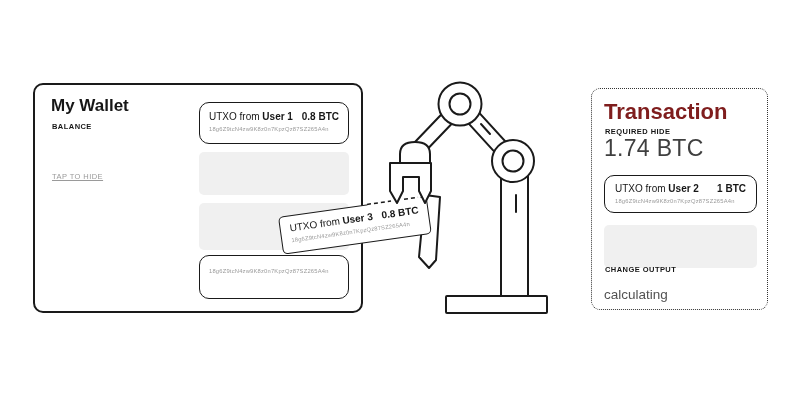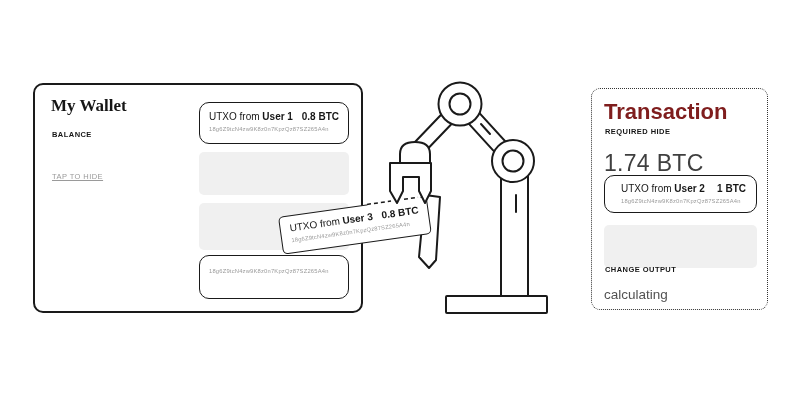--- a/index.html
+++ b/index.html
@@ -11,21 +11,21 @@
   .panel-wallet{left:33px;top:83px;width:330px;height:230px;border:2px solid #1a1a1a;
                 border-radius:10px;background:#fff;box-sizing:border-box;}
   .panel-tx{left:591px;top:88px;width:177px;height:222px;border:1.6px dotted #333;
             border-radius:9px;background:#fff;box-sizing:border-box;}
 
   
   .panel-title{font-size:17px;font-weight:700;color:#161616;}
   .tx-title{font-size:22px;font-weight:700;color:#7f1d1d;}
   .microlabel{font-size:7.5px;font-weight:700;letter-spacing:.45px;color:#161616;}
   .bignum{font-size:25px;font-weight:400;color:#3f3f3f;letter-spacing:.3px;}
-  .bignum.tx{font-size:23px;margin-top:15px;}
+  .bignum.tx{font-size:23px;}
   .hint{font-size:7.5px;letter-spacing:.45px;color:#9a9a9a;text-decoration:underline;}
   .calc{font-size:13.5px;color:#525252;text-align:center;}
 
   
   .utxo-card{border:1.5px solid #1a1a1a;border-radius:10px;background:#fff;
              box-sizing:border-box;padding:8px 9px 0 9px;}
   .line1{display:flex;justify-content:space-between;align-items:baseline;
          font-size:10px;color:#161616;white-space:nowrap;}
   .line1 b{font-weight:700;}
   .addr{margin-top:4px;font-size:5.8px;color:#9a9a9a;letter-spacing:.2px;white-space:nowrap;}
@@ -42,22 +42,22 @@
 </head>
 <body>
 
 <div class="stage">
 
   <svg class="abs layer-back" width="800" height="400" viewBox="0 0 800 400">
     <polygon points="425,195 440,197 436,260 429,268 419,257" fill="#fff" stroke="#1a1a1a" stroke-width="2" stroke-linejoin="round"></polygon>
   </svg>
 
   <div class="abs panel panel-wallet">
-    <div class="abs panel-title" style="left:16px;top:11px;font-family:Liberation Serif, serif;">My Wallet</div>
-    <div class="abs microlabel" style="left:17px;top:45px;">BALANCE</div>
+    <div class="abs panel-title" style="left:16px;top:11px;">My Wallet</div>
+    <div class="abs microlabel" style="left:17px;top:37px;">BALANCE</div>
     <div class="abs hint" style="left:17px;top:87px;">TAP TO HIDE</div>
 
     <div class="abs utxo-card" style="left:164px;top:17px;width:150px;height:42px;">
       <div class="line1">
         <span><span>UTXO from</span> <b>User 1</b></span>
         <b>0.8 BTC</b>
       </div>
       <div class="addr">18g6Z9tcN4zw9K8z0n7KpzQz87SZ265A4n</div>
     </div>
 
@@ -75,21 +75,21 @@
       <b>0.8 BTC</b>
     </div>
     <div class="addr">18g6Z9tcN4zw9K8z0n7KpzQz87SZ265A4n</div>
   </div>
 
   <div class="abs panel panel-tx">
     <div class="abs tx-title" style="left:12px;top:10px;">Transaction</div>
     <div class="abs microlabel" style="left:13px;top:38px;">REQUIRED HIDE</div>
     <div class="abs bignum tx" style="left:12px;top:46px;">1.74 BTC</div>
 
-    <div class="abs utxo-card" style="left:12px;top:86px;width:153px;height:38px;padding:7px 10px 0 16px;">
+    <div class="abs utxo-card" style="left:12px;top:86px;width:153px;height:38px;padding:7px 10px 0 10px;">
       <div class="line1">
         <span><span>UTXO from</span> <b>User 2</b></span>
         <b>1 BTC</b>
       </div>
       <div class="addr">18g6Z9tcN4zw9K8z0n7KpzQz87SZ265A4n</div>
     </div>
 
     <div class="abs ph" style="left:12px;top:136px;width:153px;height:43px;"></div>
 
     <div class="abs microlabel" style="left:13px;top:176px;">CHANGE OUTPUT</div>

